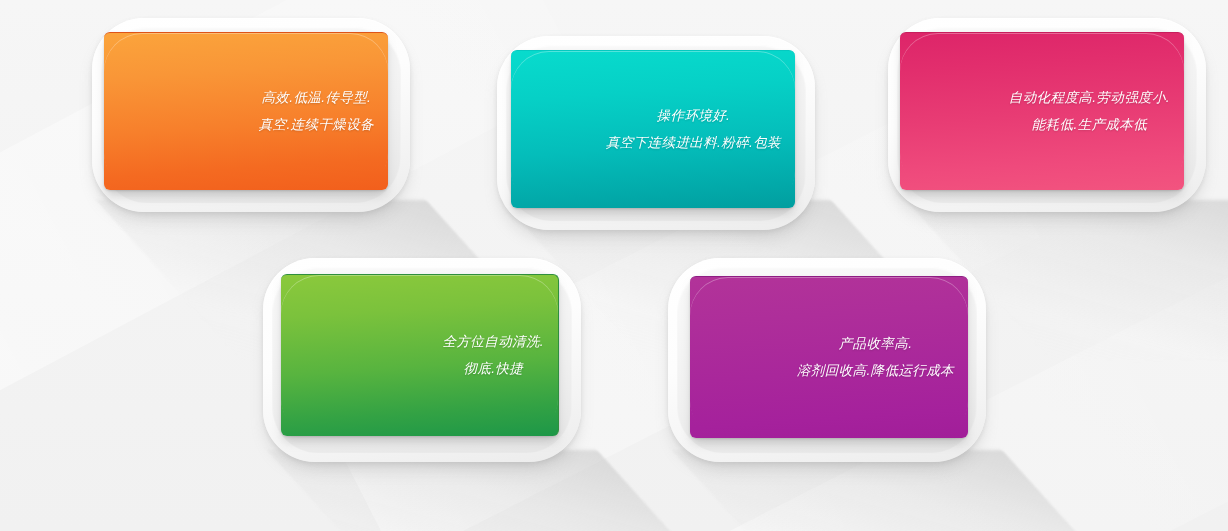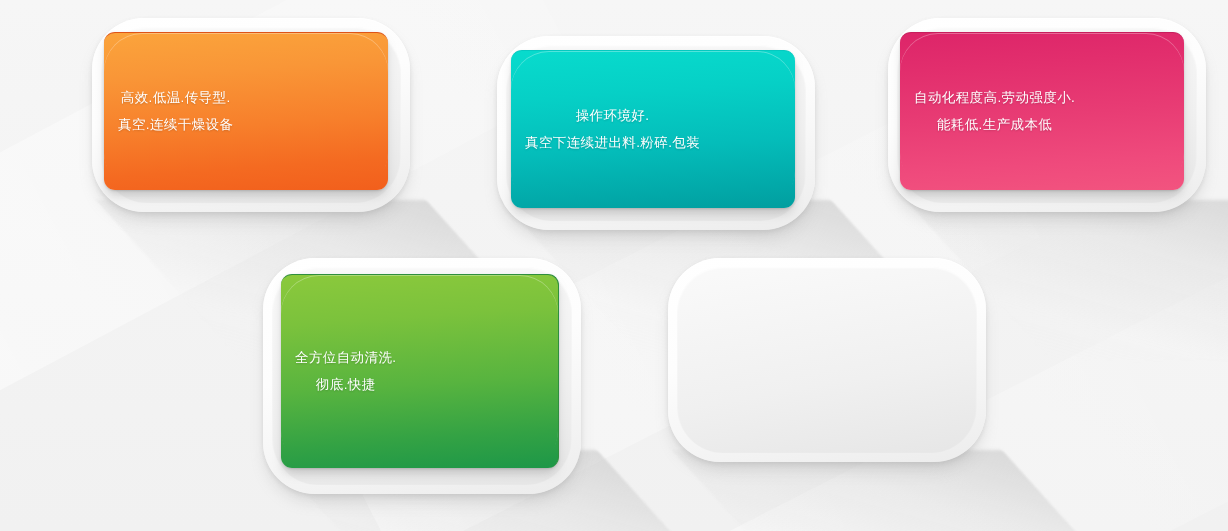--- a/index.html
+++ b/index.html
@@ -60,28 +60,29 @@
     right: 9px;
     top: 9px;
     bottom: 9px;
     border-radius: 46px;
     background: linear-gradient(170deg, #fafafa 0%, #f0f0f0 60%, #e6e6e6 100%);
     box-shadow: inset 0 1px 2px rgba(255,255,255,0.95);
   }
 
   .panel {
     position: absolute;
-    border-radius: 11px;
+    border-radius: 6px;
     overflow: hidden;
     display: flex;
     align-items: center;
-    justify-content: flex-start;
+    justify-content: flex-end;
     box-shadow:
       0 7px 11px -3px rgba(120,120,120,0.40),
       0 1px 2px rgba(110,110,110,0.25);
+    font-style: italic;
   }
   .panel::after {
     content: "";
     position: absolute;
     inset: 0;
     border-radius: 38px;
     box-shadow: inset 0 1px 0 rgba(255,255,255,0.30);
     pointer-events: none;
   }
 
@@ -96,21 +97,21 @@
     white-space: pre-line;
     text-shadow: 0 1px 2px rgba(0,0,0,0.18);
     padding: 0 14px;
   }
 
   
   #card-0 { left: 92px;  top: 18px;  width: 318px; height: 194px; }
   #card-1 { left: 497px; top: 36px;  width: 318px; height: 194px; }
   #card-2 { left: 888px; top: 18px;  width: 318px; height: 194px; }
   
-  #card-3 { left: 263px; top: 258px; width: 318px; height: 236px; }
+  #card-3 { left: 263px; top: 258px; width: 318px; height: 204px; }
   #card-4 { left: 668px; top: 258px; width: 318px; height: 204px; }
 
   
   #card-0 .panel { left: 12px; right: 22px; top: 14px;  bottom: 22px; }
   #card-1 .panel { left: 14px; right: 20px; top: 14px;  bottom: 22px; }
   #card-2 .panel { left: 12px; right: 22px; top: 14px;  bottom: 22px; }
   #card-3 .panel { left: 18px; right: 22px; top: 16px;  bottom: 26px; }
   #card-4 .panel { left: 22px; right: 18px; top: 18px;  bottom: 24px; }
 </style>
 </head>
@@ -155,15 +156,19 @@
   <div class="card" id="card-3">
     <div class="card-inner"></div>
     <div class="panel" style="background:linear-gradient(176deg,#8bc93c 0%,#7bc23c 24%,#58b43f 56%,#33a244 82%,#1d9748 100%); border-top:1.5px solid #2f8f3e; border-right:1.5px solid #2f8f3e;">
       <div class="panel-text">全方位自动清洗.
 彻底.快捷</div>
     </div>
   </div>
 
   <div class="card" id="card-4">
     <div class="card-inner"></div>
+    <div class="panel" style="background:linear-gradient(176deg,#b23399 0%,#ae2e9a 26%,#a9279b 58%,#a5219c 84%,#a11e99 100%); border-top:1.5px solid #8e1d83;">
+      <div class="panel-text">产品收率高.
+溶剂回收高.降低运行成本</div>
+    </div>
   </div>
 
 </div>
 
 </body></html>

